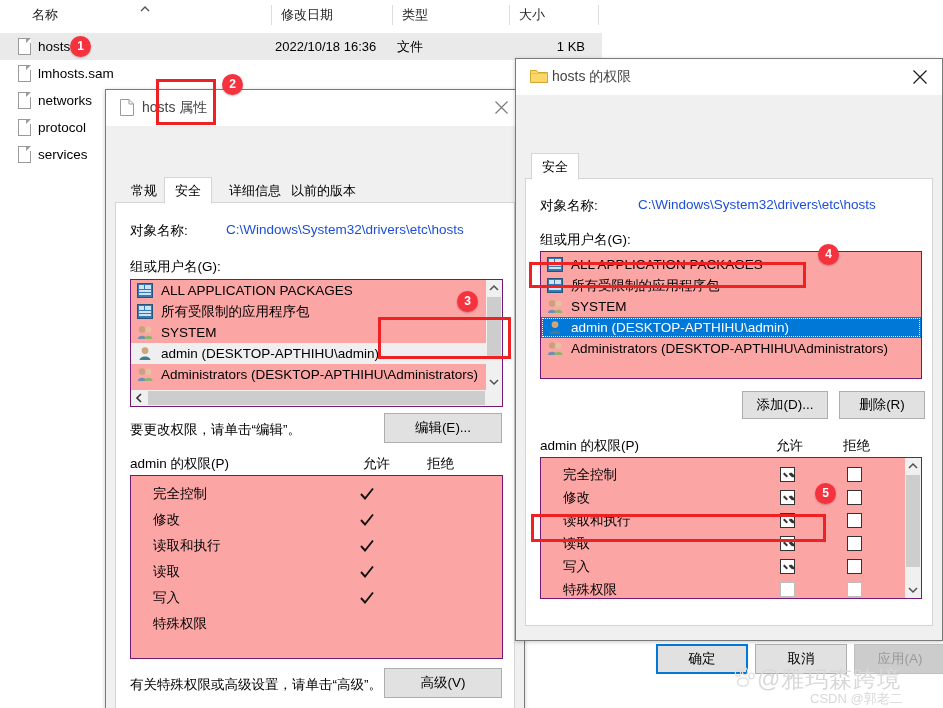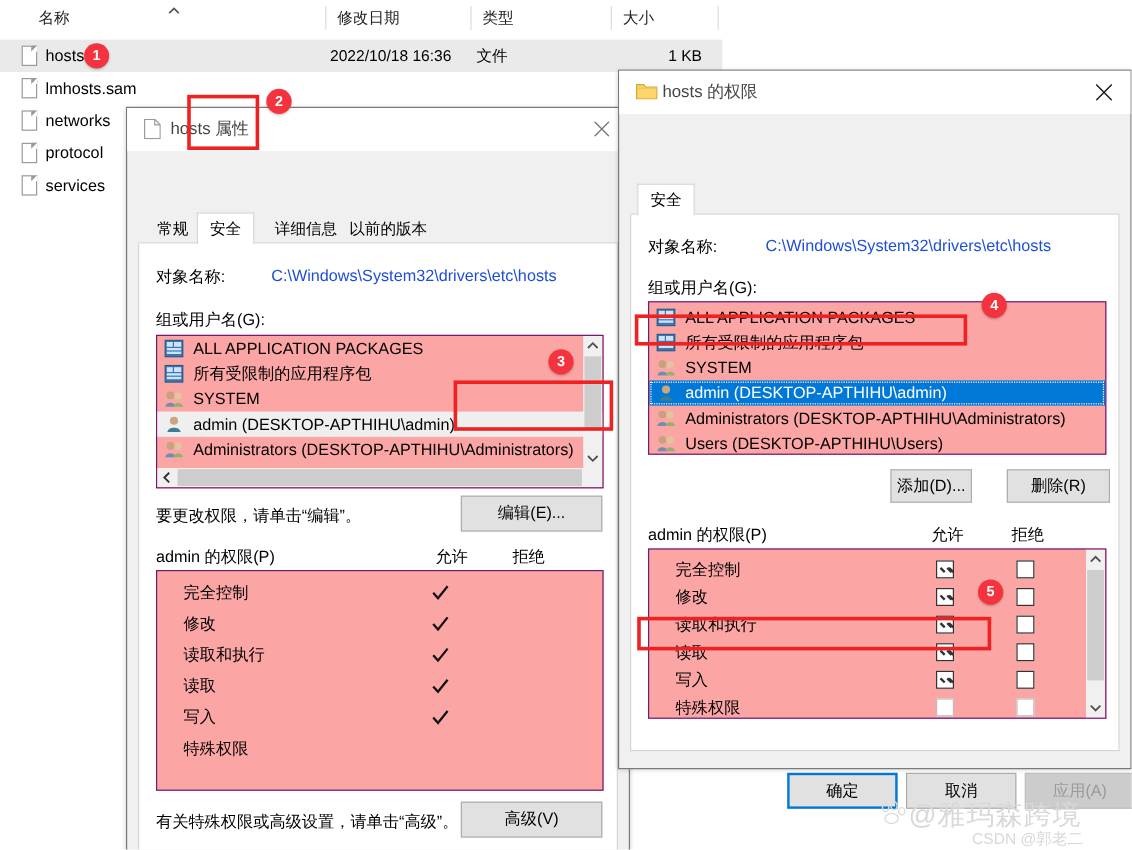--- a/index.html
+++ b/index.html
@@ -380,34 +380,23 @@
         <span class="ic">
           <svg width="17" height="15" viewBox="0 0 17 15">
             <circle cx="5" cy="4.5" r="3.2" fill="#c9a17a"></circle>
               <path d="M0.8 14 C1 9.5 9 9.5 9.2 14 Z" fill="#6f8fb0"></path>
             <circle cx="11.5" cy="4.8" r="3" fill="#e2c49f"></circle>
               <path d="M7.5 14 C7.7 9.8 15.3 9.8 15.5 14 Z" fill="#8fb36b"></path>
           </svg>
         </span>
         <span>Administrators (DESKTOP-APTHIHU\Administrators)</span>
       </div>
-      <div class="lrow" style="top:107px;">
-        <span class="ic">
-          <svg width="17" height="15" viewBox="0 0 17 15">
-            <circle cx="5" cy="4.5" r="3.2" fill="#c9a17a"></circle>
-              <path d="M0.8 14 C1 9.5 9 9.5 9.2 14 Z" fill="#6f8fb0"></path>
-            <circle cx="11.5" cy="4.8" r="3" fill="#e2c49f"></circle>
-              <path d="M7.5 14 C7.7 9.8 15.3 9.8 15.5 14 Z" fill="#8fb36b"></path>
-          </svg>
-        </span>
-        <span>Users (DESKTOP-APTHIHU\Users)</span>
-      </div>
-    </div>
-
-    <div class="btn" style="left:216px; top:212px; width:68px; height:28px; line-height:26px;">添加(D)...</div>
+    </div>
+
+    <div class="btn" style="left:216px; top:212px; width:86px; height:28px; line-height:26px;">添加(D)...</div>
     <div class="btn" style="left:313px; top:212px; width:86px; height:28px; line-height:26px;">删除(R)</div>
 
     <div class="permhdr" style="left:14px; top:258px;">admin 的权限(P)</div>
     <div class="permhdr" style="left:250px; top:258px;">允许</div>
     <div class="permhdr" style="left:317px; top:258px;">拒绝</div>
 
     <div class="listbox" style="left:14px; top:278px; width:382px; height:142px;">
       <div class="prow" style="top:4px;">
         <span>完全控制</span>
         <span class="cbx on" style="left:239px; top:5px;"></span>

